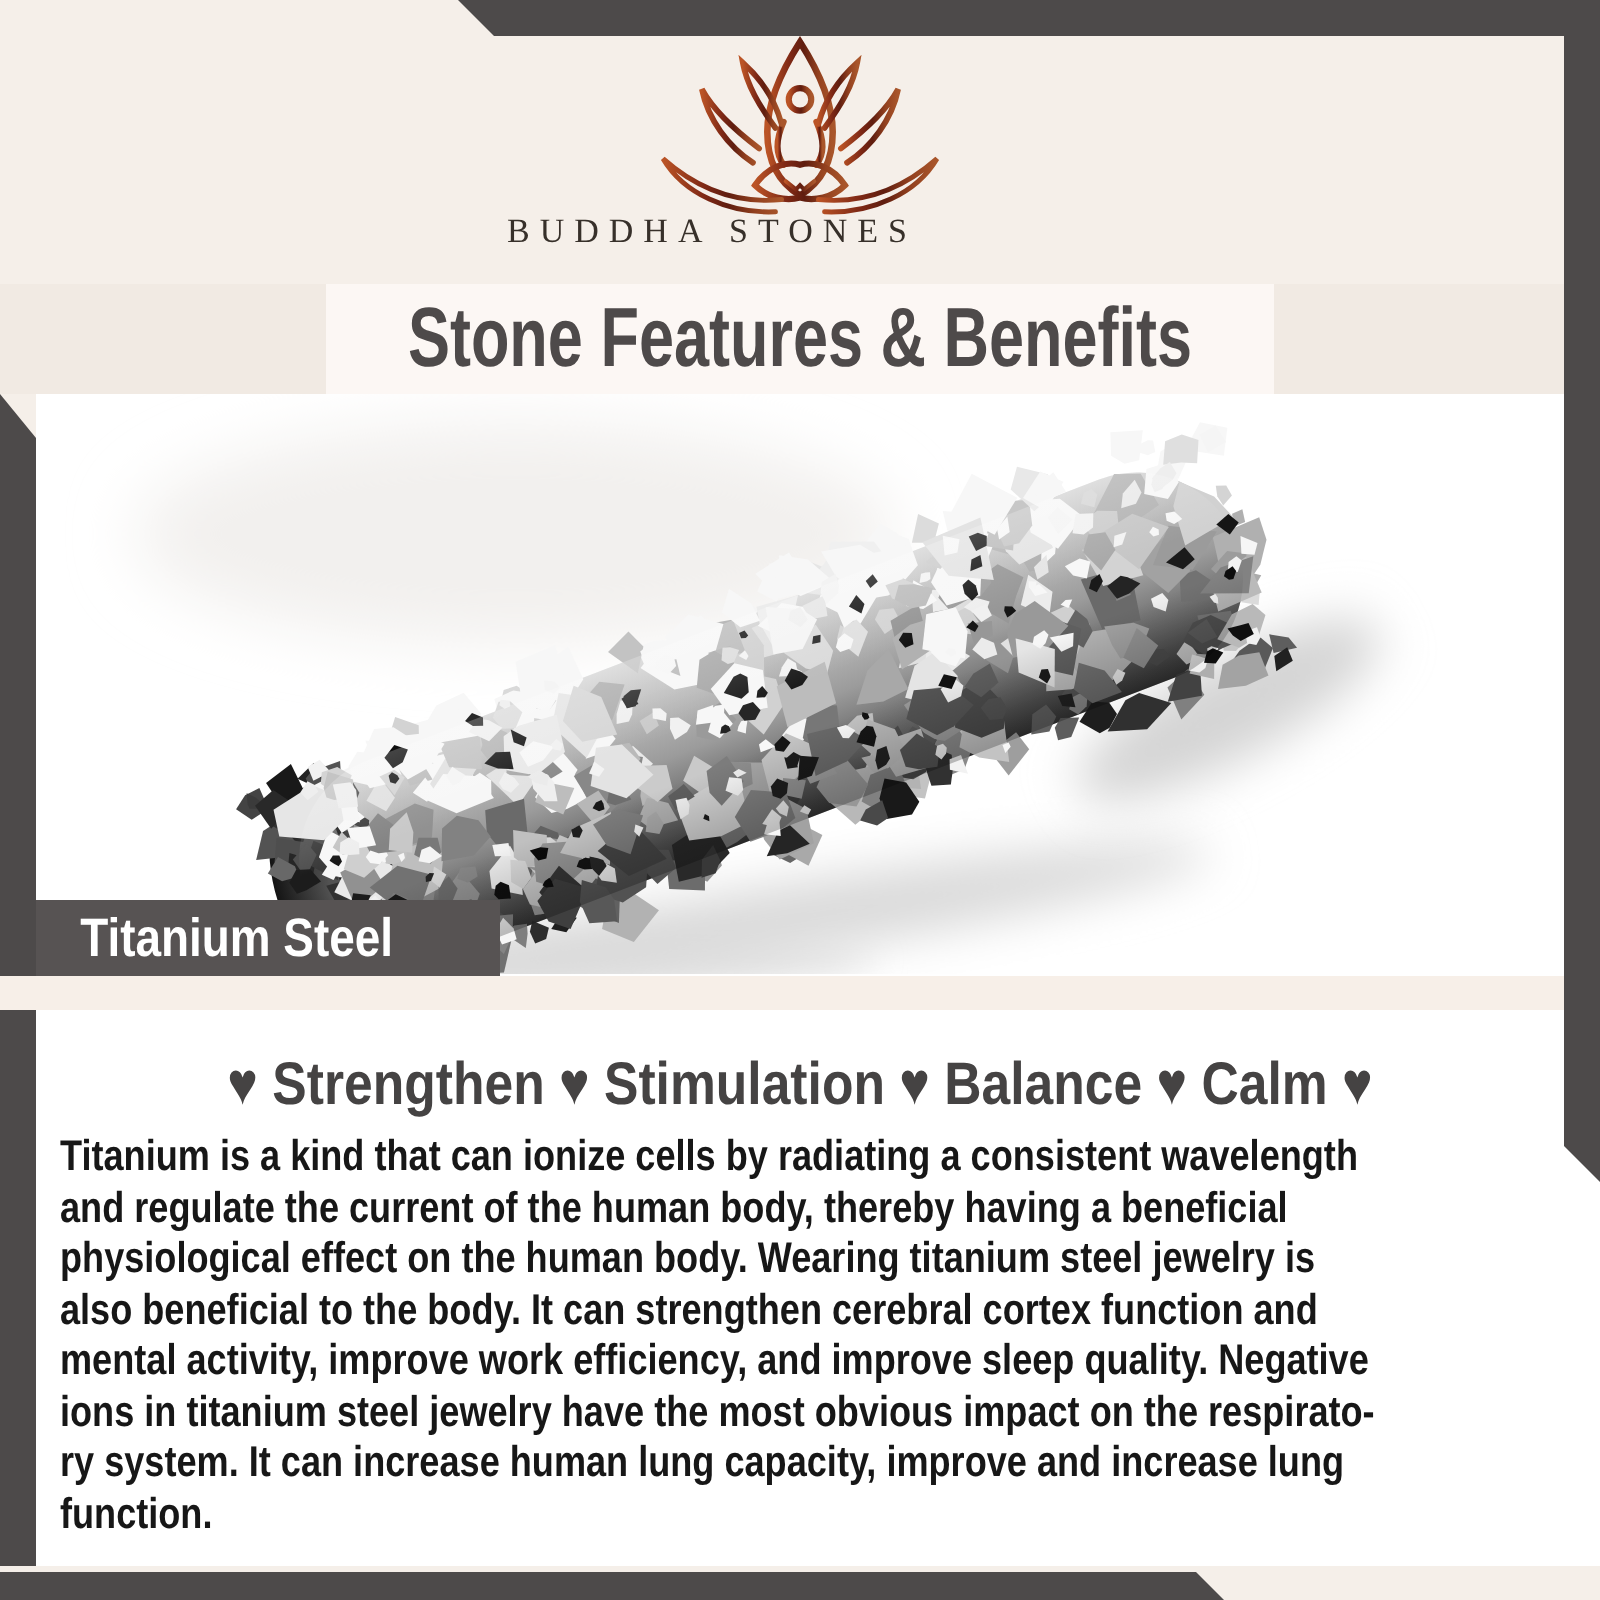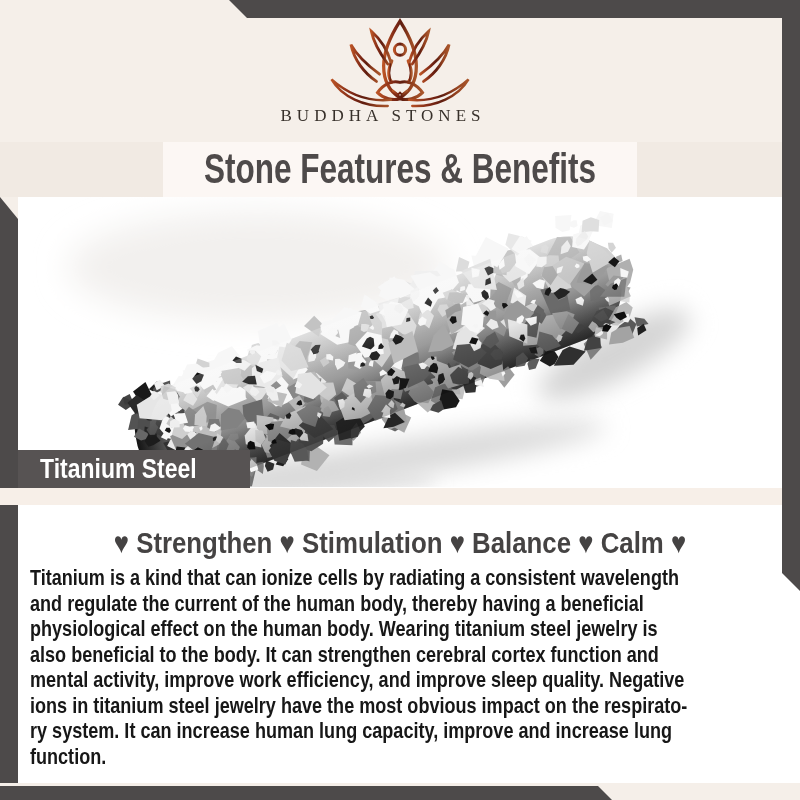--- a/index.html
+++ b/index.html
@@ -13,21 +13,21 @@
   #header-band{left:0;top:142px;width:800px;height:55px;background:#f1eae3}
   #header-panel{left:163px;top:142px;width:474px;height:55px;background:#fcf7f4}
   #page-title{
     left:0;top:145px;width:800px;text-align:center;
     font-size:42px;font-weight:bold;color:#4e4a4a;
     transform:scaleX(0.75);white-space:nowrap;
   }
   #brand-name{
     left:0;top:106px;width:712px;text-align:center;
     font-family:"Liberation Serif","DejaVu Serif",serif;
-    font-size:17px;letter-spacing:5px;color:#37302a;white-space:nowrap;margin-left:27px;
+    font-size:17px;letter-spacing:5px;color:#37302a;white-space:nowrap;
   }
   #lotus-wrap{left:322px;top:18px;width:156px;height:92px}
 
   #white-main{left:18px;top:197px;width:782px;height:586px;background:#ffffff}
   #photo-wrap{left:18px;top:197px;width:764px;height:290px}
 
   #stone-label{
     left:18px;top:450px;width:232px;height:39px;background:#575353;
     display:flex;align-items:center;text-align:right;
   }

